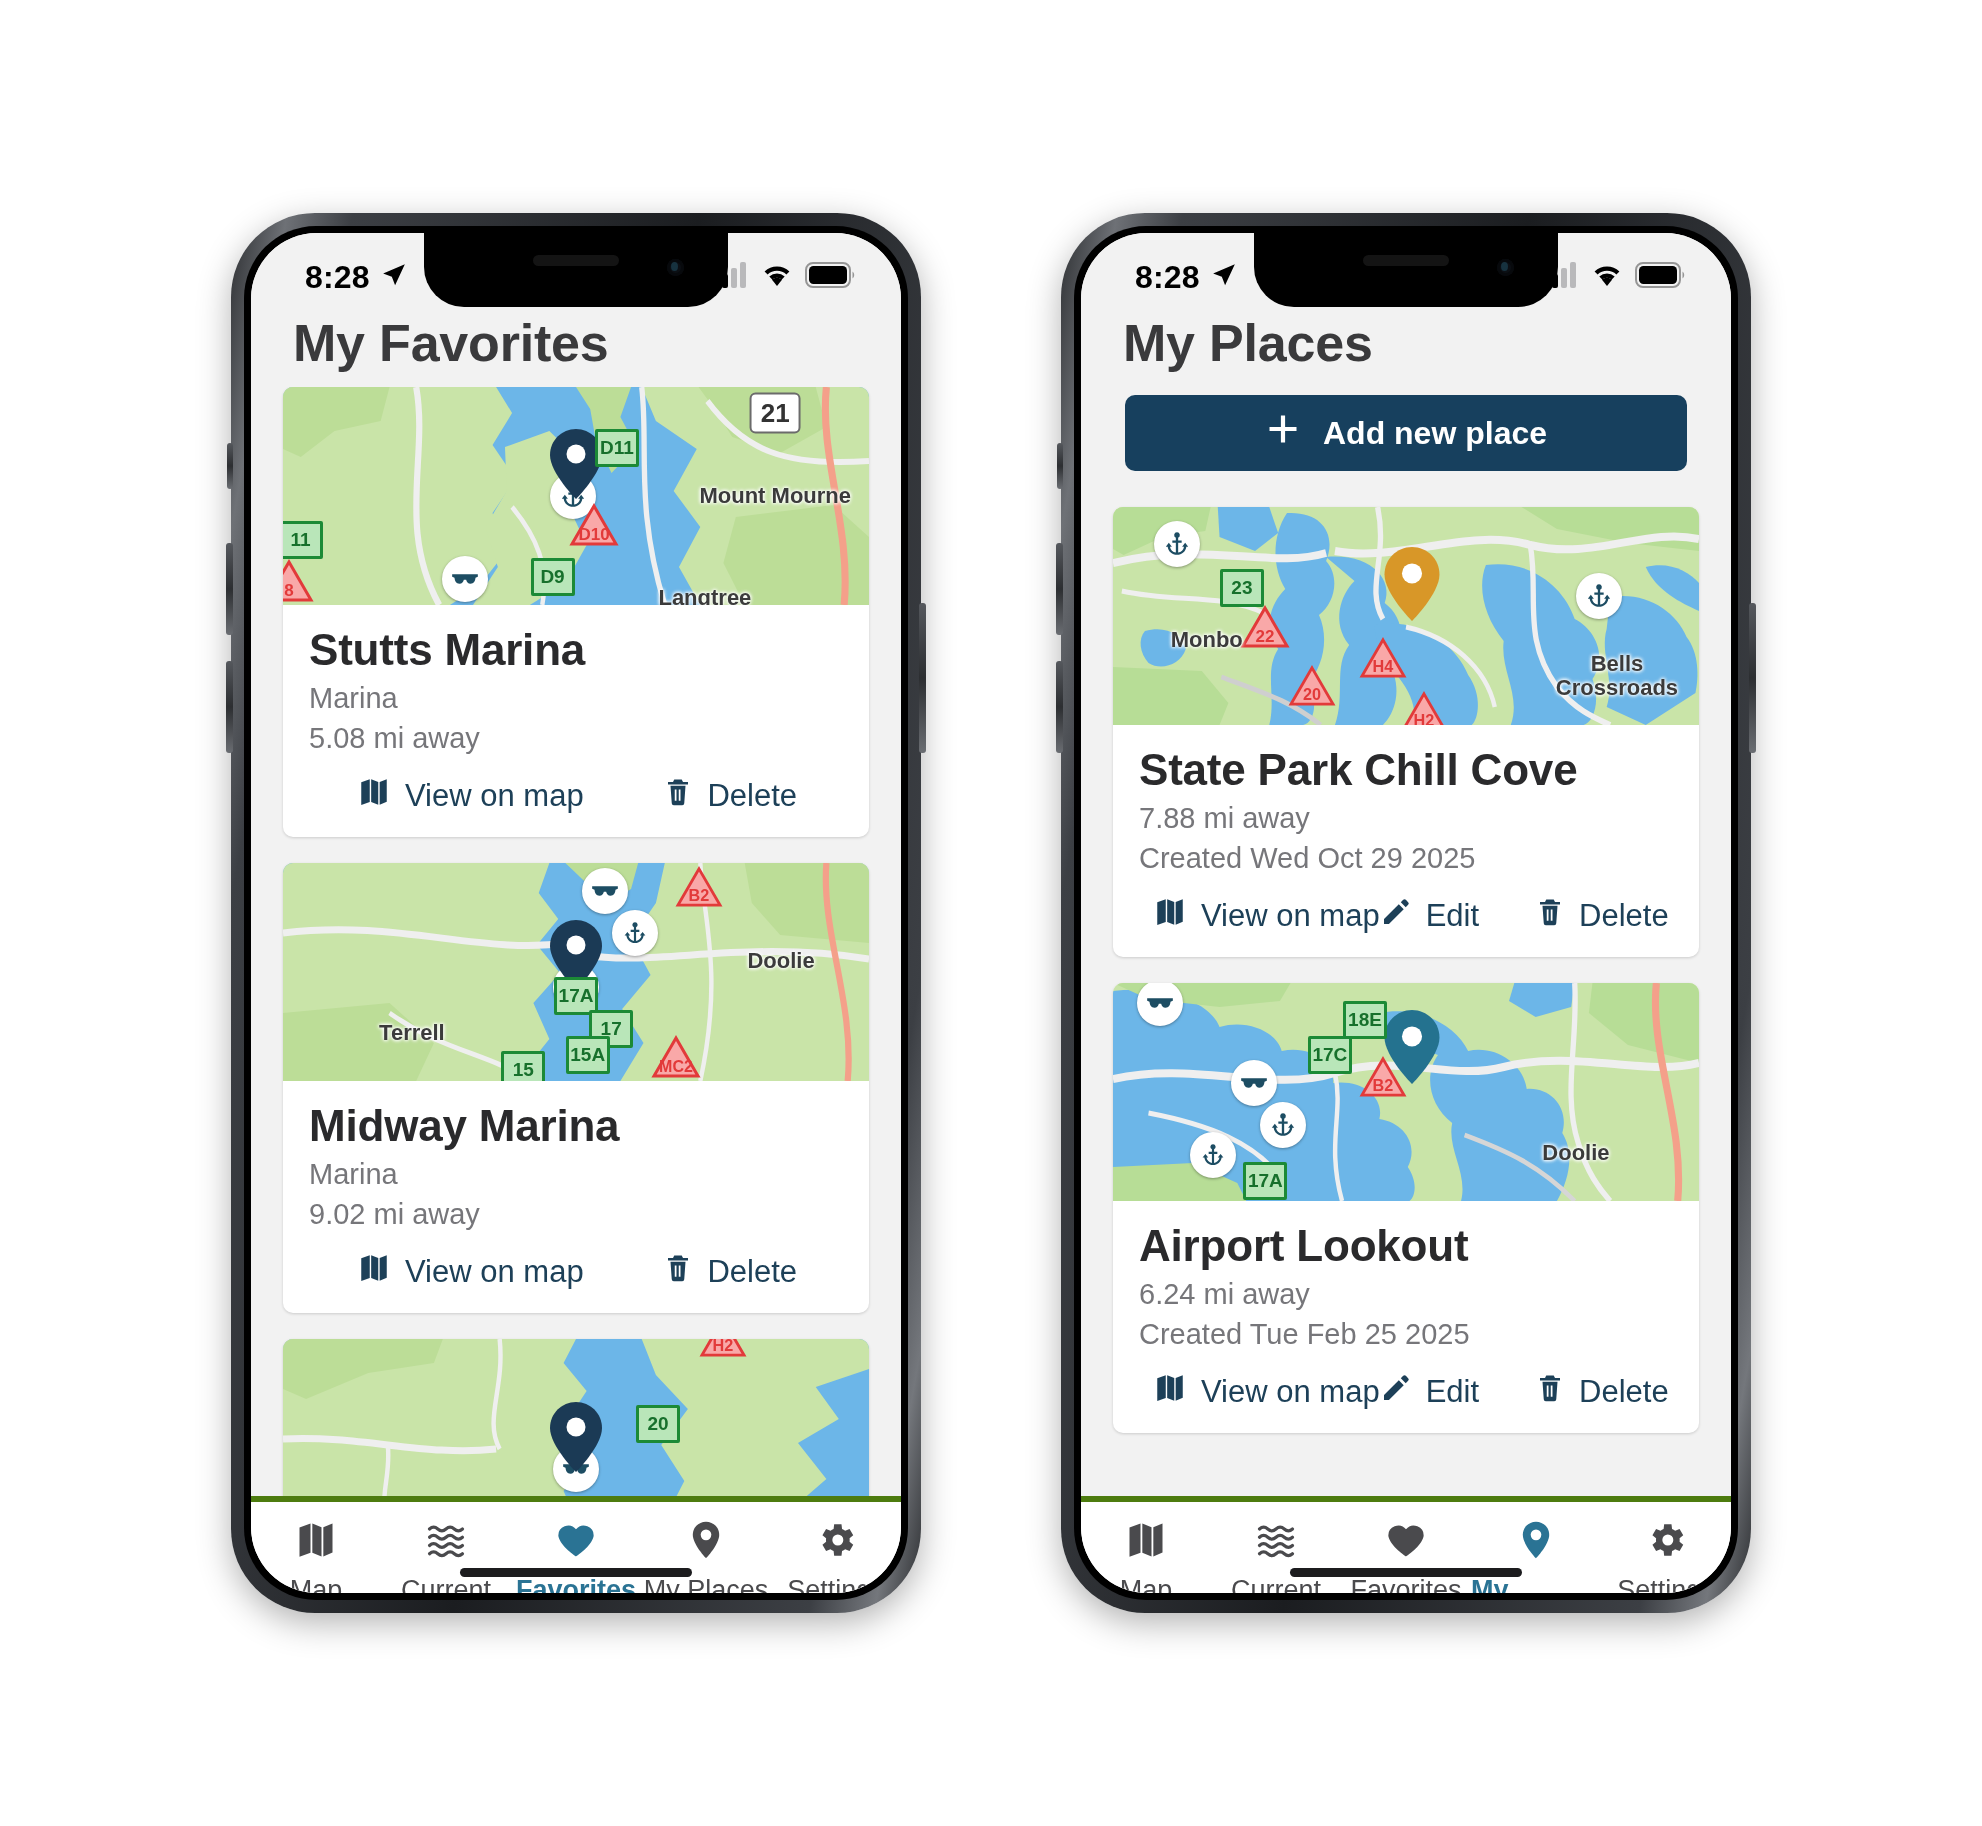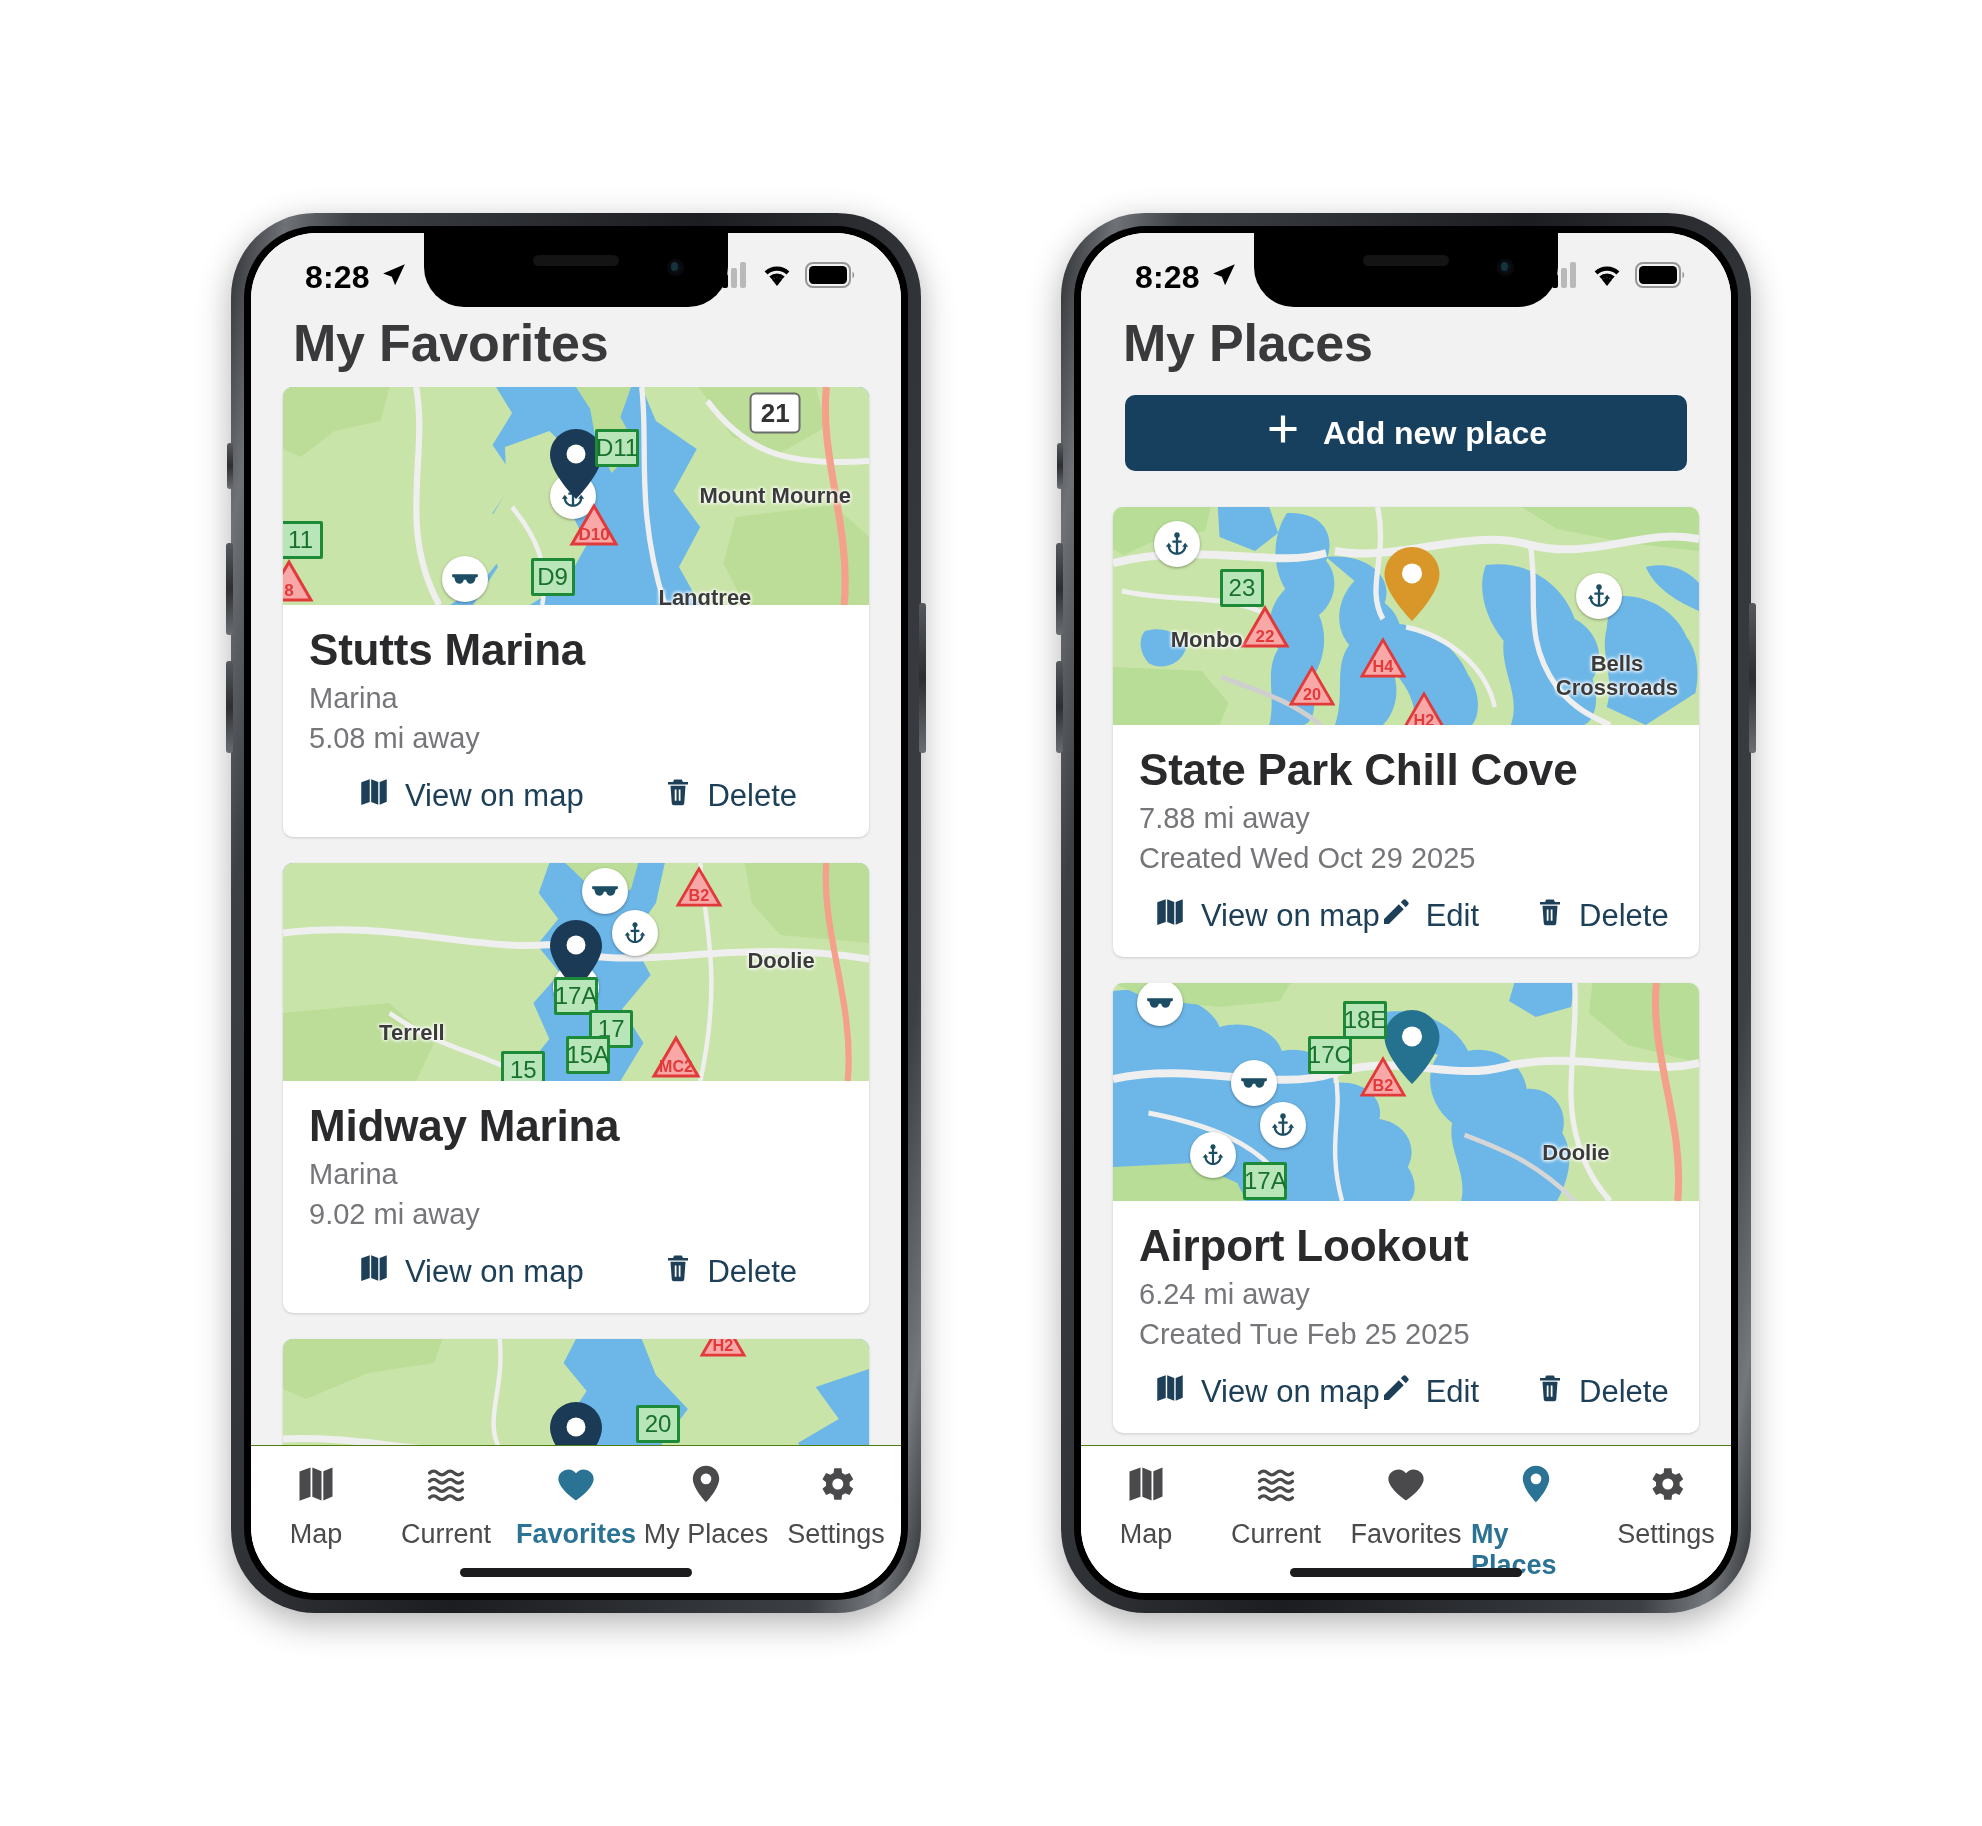--- a/index.html
+++ b/index.html
@@ -116,23 +116,23 @@
   .act.del   { margin-left: auto; }
   .fav-actions .act.view { margin-left: 48px; }
   .fav-actions .act.del  { margin-left:auto; margin-right: 46px; }
   .mp-actions { padding-left: 14px; padding-right: 14px; }
   .mp-actions .act.view { margin-left: 26px; }
   .mp-actions .act.edit { margin-left: auto; margin-right: 0; }
   .mp-actions .act.del  { margin-left: 56px; margin-right: 20px; }
 
   
   .tabbar {
-    flex:0 0 auto; height:148px; background:#fff;
+    flex:0 0 auto; height:97px; background:#fff;
     display:flex; align-items:flex-start; padding-top:16px;
-    border-top:1px solid #4d7c0f;
+    border-top:6px solid #4d7c0f;
   }
   .tab { flex:1 1 0; display:flex; flex-direction:column; align-items:center; gap:9px; }
   .tab-label { font-size:27px; color:#4a4a4d; }
   .tab.active .tab-label { color:#2a7394; font-weight:700; }
   .home-ind {
     position:absolute; bottom:16px; left:50%; transform:translateX(-50%);
     width:232px; height:9px; border-radius:6px; background:#1c1c1e;
   }
 
   
@@ -140,21 +140,21 @@
   .mapart svg { display:block; width:100%; height:100%; }
   .pin-wrap { position:absolute; transform: translate(-50%,-100%); }
   .marker-circle {
     position:absolute; transform:translate(-50%,-50%);
     width:46px; height:46px; border-radius:50%; background:#fff;
     border:3px solid #fff; box-shadow:0 1px 3px rgba(0,0,0,.35);
     display:flex; align-items:center; justify-content:center;
   }
   .buoy-g, .buoy-r {
     position:absolute; transform:translate(-50%,-50%);
-    font-size:24px; font-weight:400; display:flex;
+    font-size:19px; font-weight:700; display:flex;
     align-items:center; justify-content:center;
   }
   .buoy-g { width:44px; height:38px; border:3px solid #1c8a36; background:#b9e6b9; color:#17702c; border-radius:2px; }
   .map-label {
     position:absolute; transform:translate(-50%,-50%);
     font-size:22px; color:#3b3b3b; font-weight:600;
     text-shadow: 0 0 4px #fff, 0 0 4px #fff, 0 0 3px #fff;
     white-space:nowrap; text-align:center; line-height:1.1;
   }
   .route-shield{

